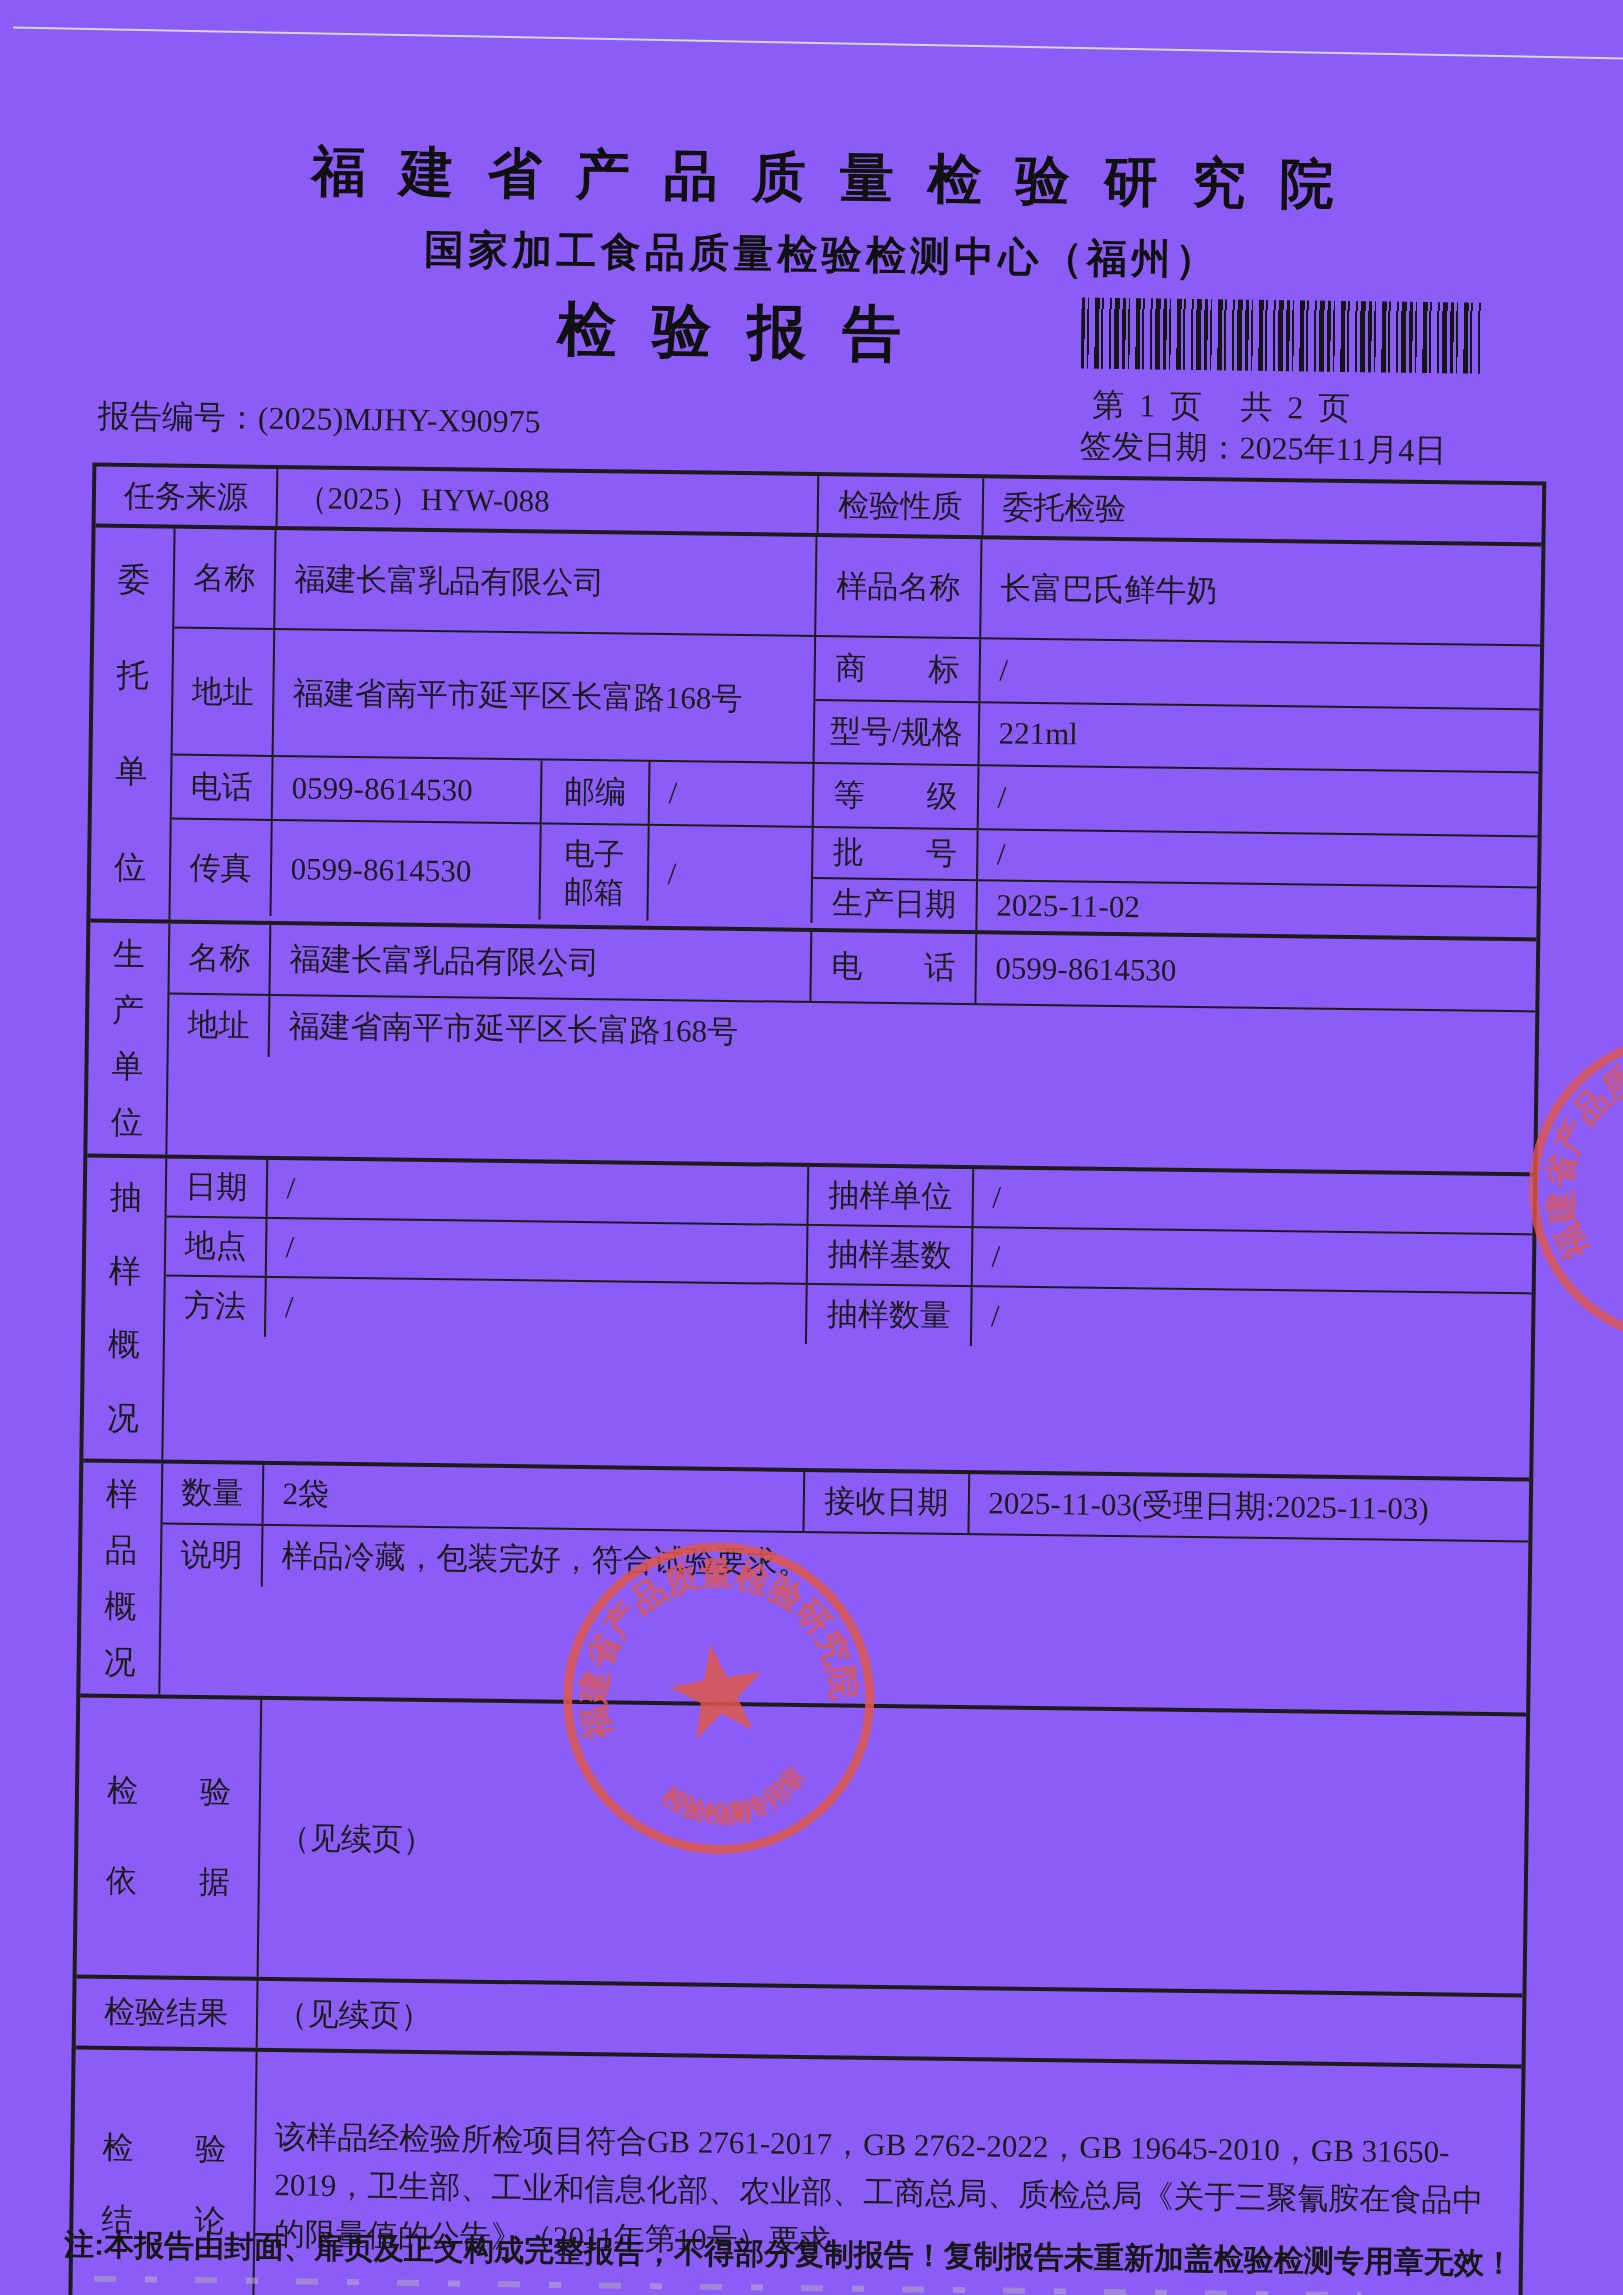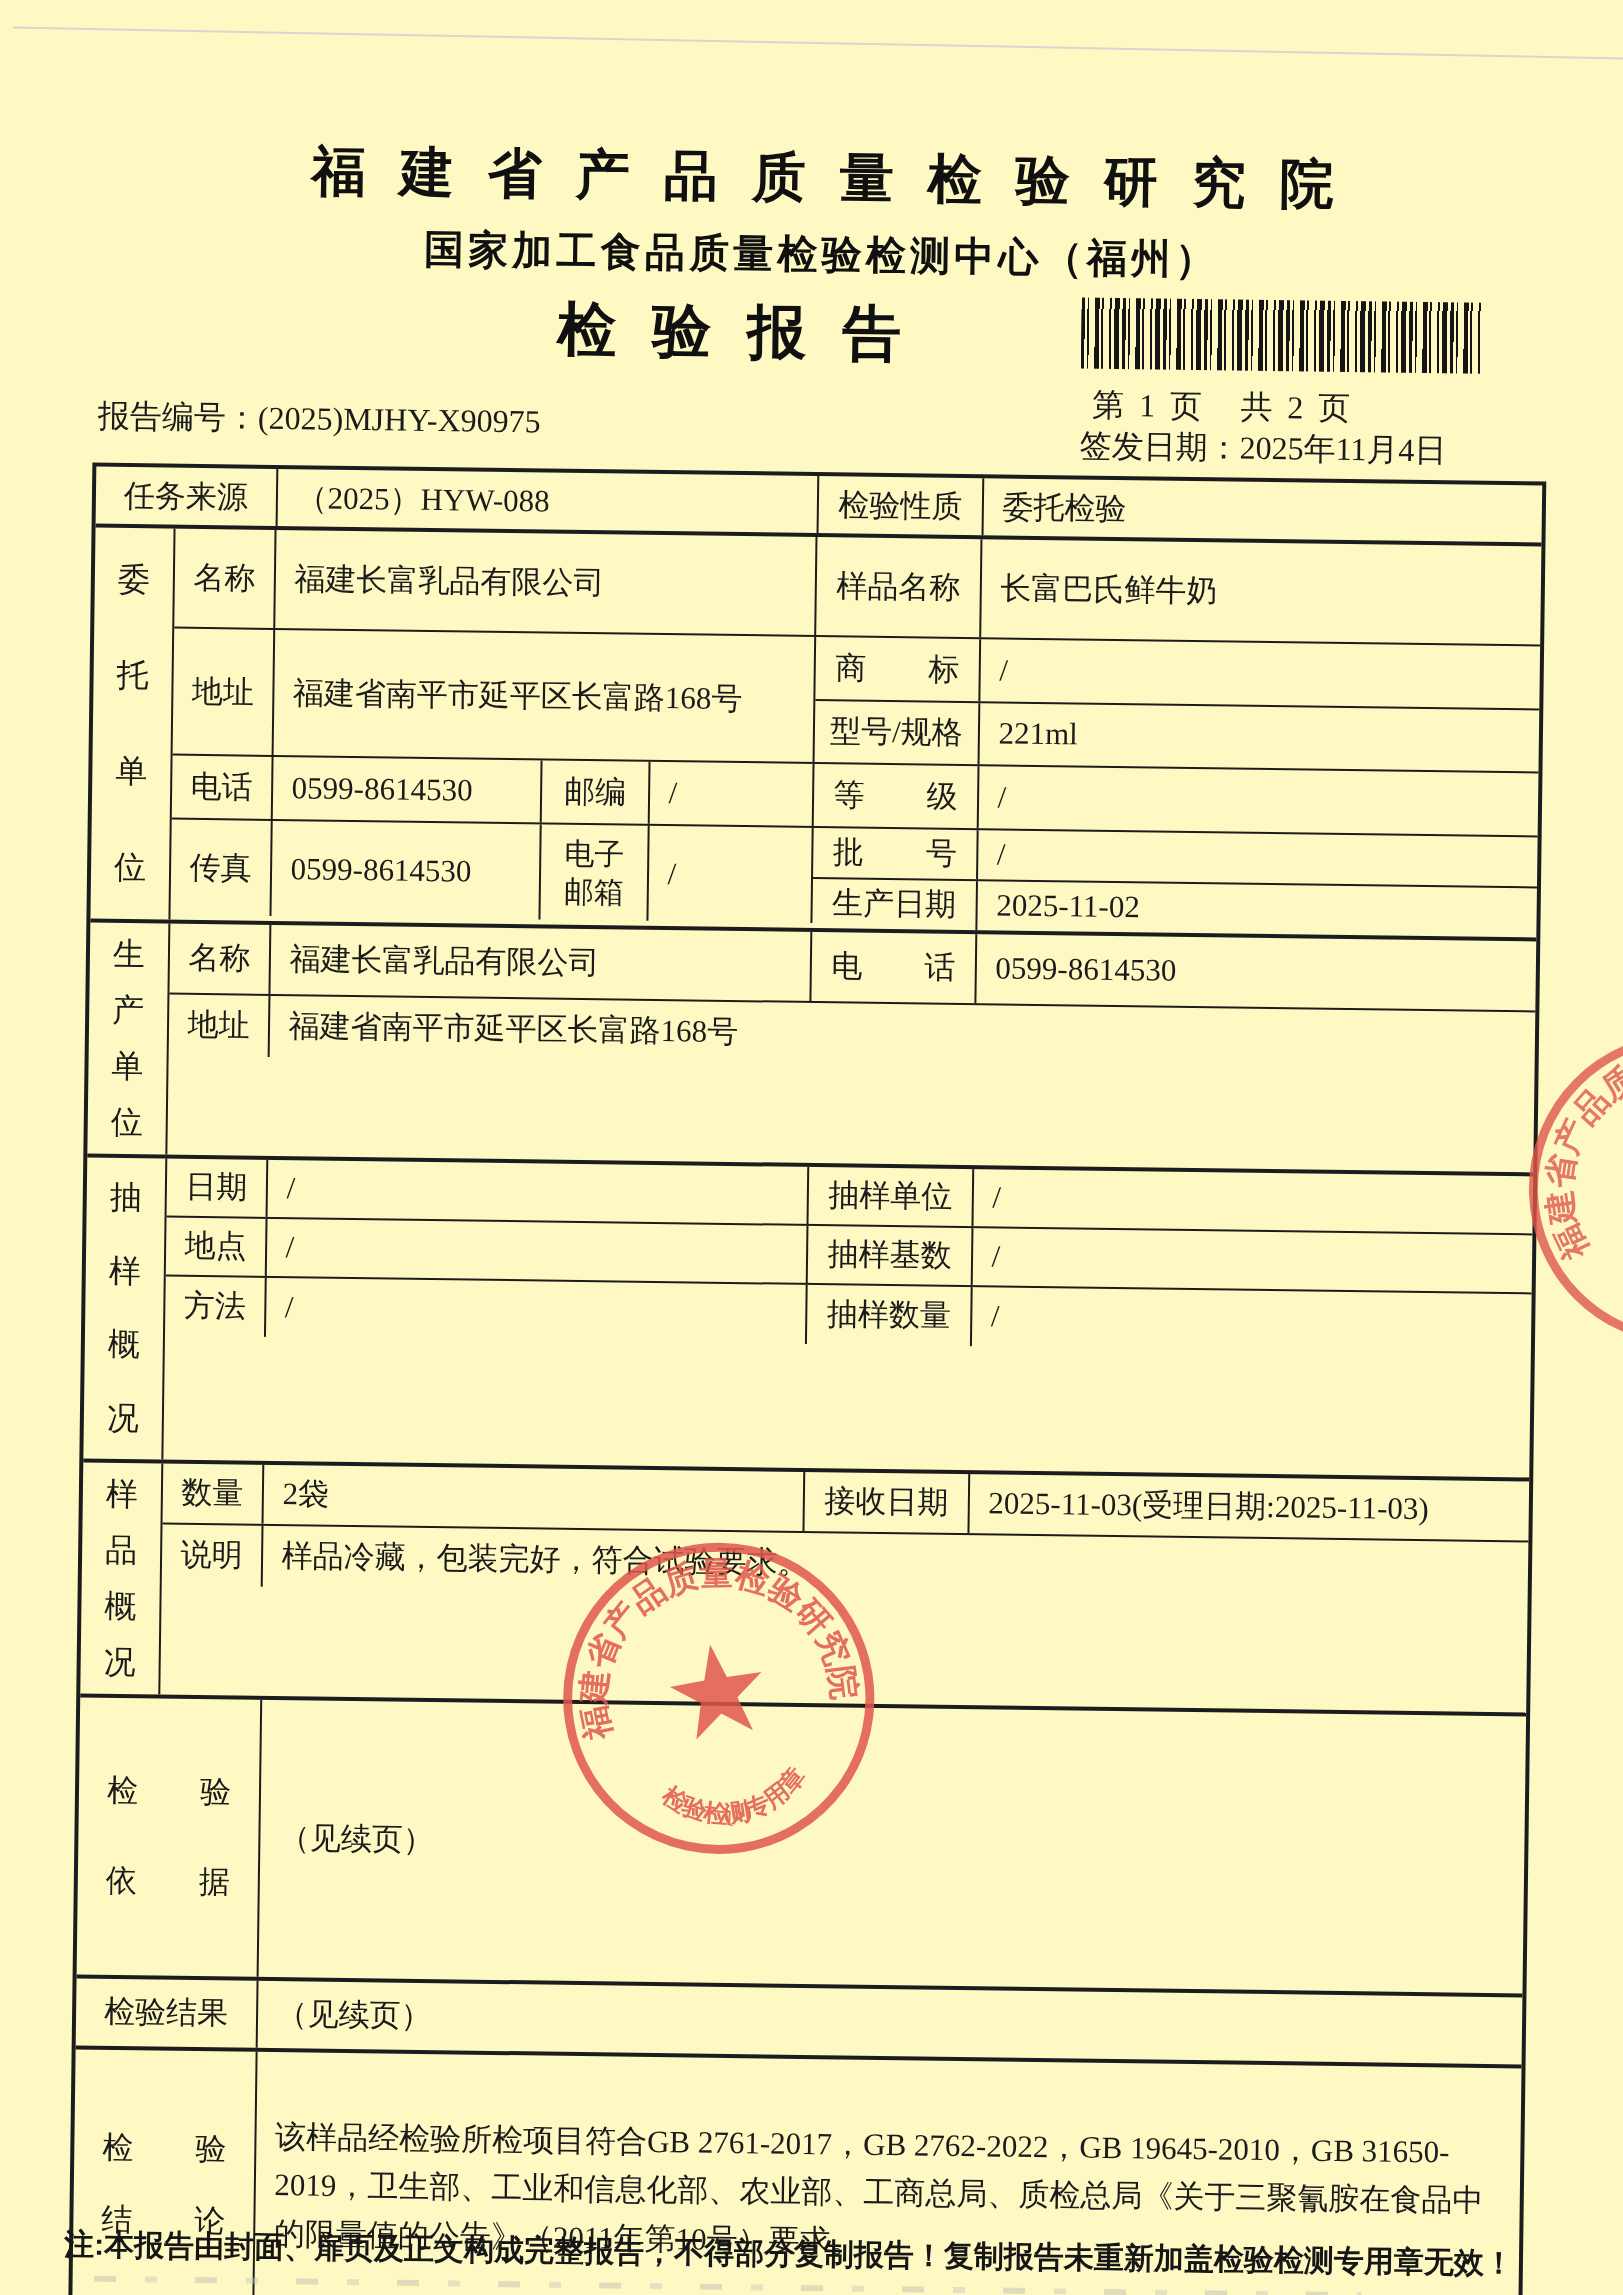--- a/index.html
+++ b/index.html
@@ -1,17 +1,17 @@
 <!DOCTYPE html>
 <html style="font-size:13.5px"><head>
 <meta charset="utf-8">
 <style>
   html,body{margin:0;padding:0;background:#e8e8e6;}
   .page{
-    position:relative;width:1623px;height:2295px;background:#fef9c3;
+    position:relative;width:1623px;height:2295px;background:#8b5cf6;
     overflow:hidden;font-family:"Liberation Serif","DejaVu Serif",serif;color:#1b1b1b;
   }
   .skew{position:absolute;inset:0;transform:rotate(0.75deg);transform-origin:50% 45%;}
   .scanline{position:absolute;left:0;top:42px;width:1623px;height:1.7px;background:#d6d6d2;transform:rotate(0.35deg);}
   .cutline{position:absolute;left:110px;top:2285px;width:1268px;height:6px;opacity:.45;
     background:repeating-linear-gradient(90deg,#b9b9b4 0 22px,transparent 22px 51px,#c4c4bf 51px 63px,transparent 63px 101px);}
   
   .org-title{position:absolute;top:142px;left:0;width:100%;text-align:center;
     font-size:54px;font-weight:bold;letter-spacing:34px;text-indent:34px;color:#101010;}
   .center-title{position:absolute;top:227px;left:0;width:100%;text-align:center;

